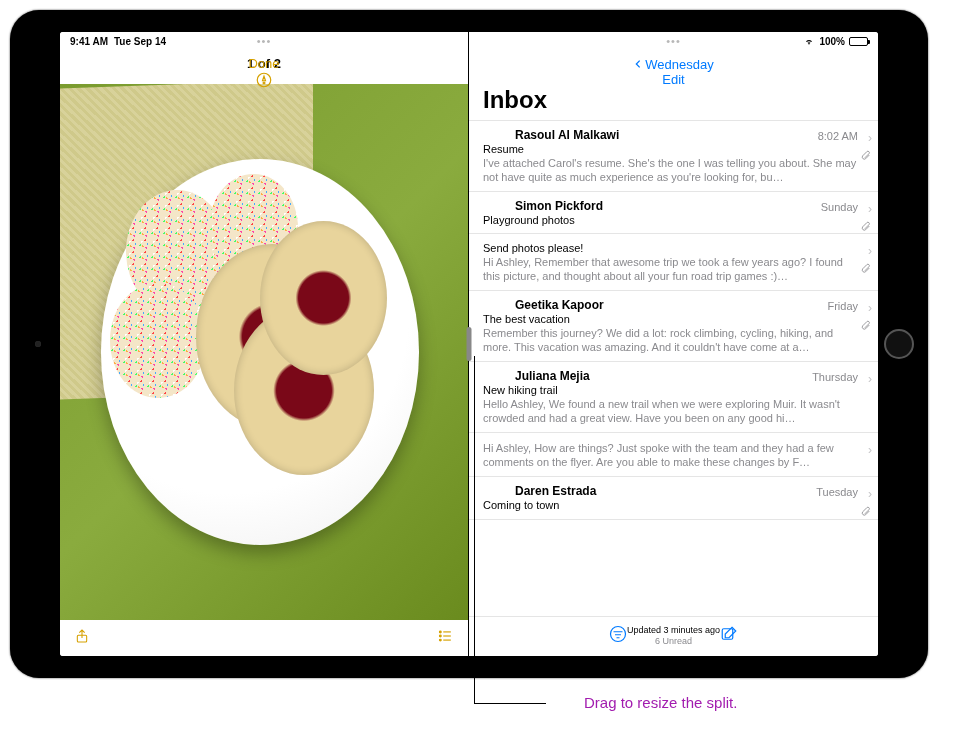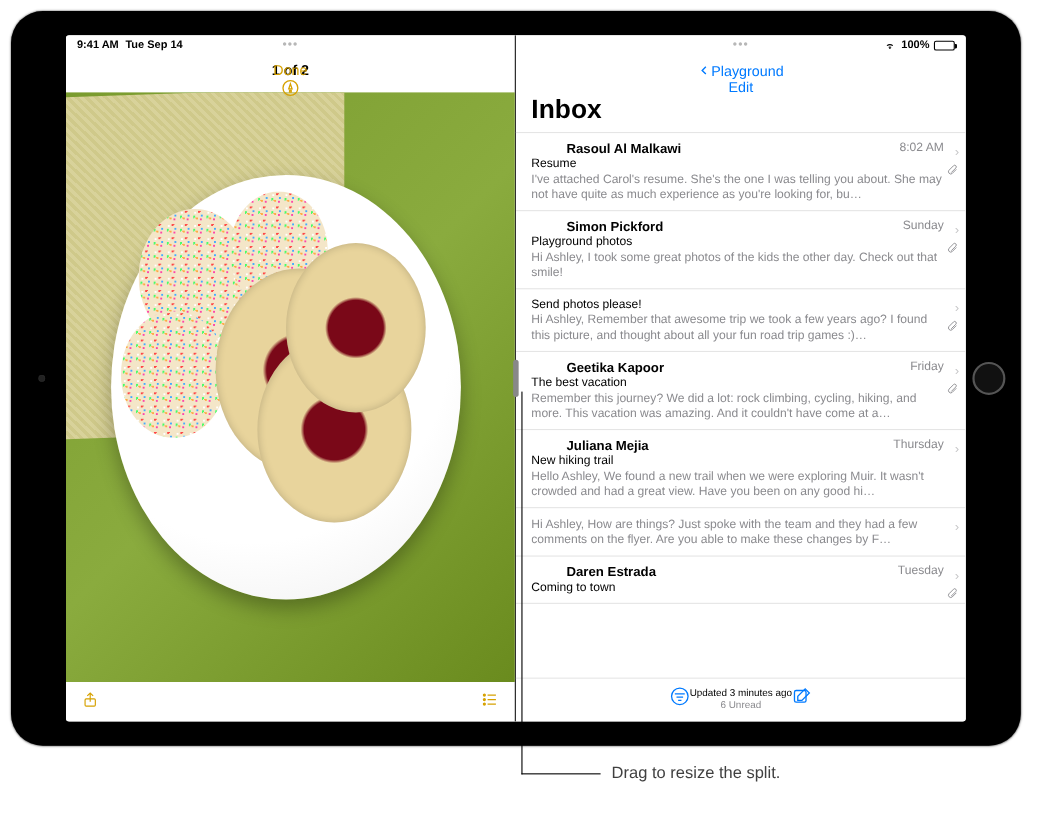--- a/index.html
+++ b/index.html
@@ -194,21 +194,21 @@
     border-top: 1px solid #e5e5e5;
   }
   .mail-item {
     padding: 7px 20px 7px 14px;
     border-bottom: 1px solid #e5e5e5;
     position: relative;
   }
   .mail-row1 {
     display: flex;
     justify-content: space-between;
-    align-items: flex-start;
+    align-items: flex-end;
     padding-left: 32px;
   }
   .sender {
     font-size: 12px;
     font-weight: 600;
     color: #000;
   }
   .mtime {
     font-size: 11px;
     color: #8a8a8e;
@@ -271,23 +271,23 @@
   }
   .callout-line::after{
     content:'';
     position:absolute;
     left:0; bottom:0;
     width:72px; height:1px;
     background:#000;
   }
   .caption {
     position: absolute;
-    left: 556px; top: 694px;
+    left: 584px; top: 694px;
     font-size: 15px;
-    color: #404040;
+    color: #a21caf;
   }
 </style>
 </head>
 <body>
 
 <div class="device-frame">
   <div class="camera"></div>
   <div class="home-button"></div>
 
   <div class="screen">
@@ -352,21 +352,21 @@
         <span>100%</span>
         <span class="battery-shell"><span class="battery-fill"></span></span>
       </div>
       <div class="multitask-dots">•••</div>
 
       <div class="navbar">
         <span class="navback">
           <svg width="10" height="16" viewBox="0 0 24 24" fill="none" stroke="#007aff" stroke-width="3">
               <path d="M16 4l-8 8 8 8"></path>
             </svg>
-          <span>Playground</span>
+          <span>Wednesday</span>
         </span>
         <span class="navbtn blue">Edit</span>
       </div>
 
       <div class="mail-title">Inbox</div>
 
       <div class="mail-list" id="mail-list">
           <div class="mail-item">
             <div class="mail-row1">
               <span class="sender">Rasoul Al Malkawi</span>
@@ -378,21 +378,20 @@
             <span class="attach"><svg width="10" height="12" viewBox="0 0 24 24" fill="none" stroke="#8a8a8e" stroke-width="2">
                 <path d="M20 12l-9 9a5 5 0 01-7-7l10-10a3.5 3.5 0 015 5L9 19"></path>
               </svg></span>
           </div>
           <div class="mail-item">
             <div class="mail-row1">
               <span class="sender">Simon Pickford</span>
               <span class="mtime">Sunday</span>
             </div>
             <div class="subject">Playground photos</div>
-            <div class="preview">Hi Ashley, I took some great photos of the kids the other day. Check out that smile!</div>
             <span class="chev">›</span>
             <span class="attach"><svg width="10" height="12" viewBox="0 0 24 24" fill="none" stroke="#8a8a8e" stroke-width="2">
                 <path d="M20 12l-9 9a5 5 0 01-7-7l10-10a3.5 3.5 0 015 5L9 19"></path>
               </svg></span>
           </div>
           <div class="mail-item">
             <div class="subject">Send photos please!</div>
             <div class="preview">Hi Ashley, Remember that awesome trip we took a few years ago? I found this picture, and thought about all your fun road trip games :)…</div>
             <span class="chev">›</span>
             <span class="attach"><svg width="10" height="12" viewBox="0 0 24 24" fill="none" stroke="#8a8a8e" stroke-width="2">

